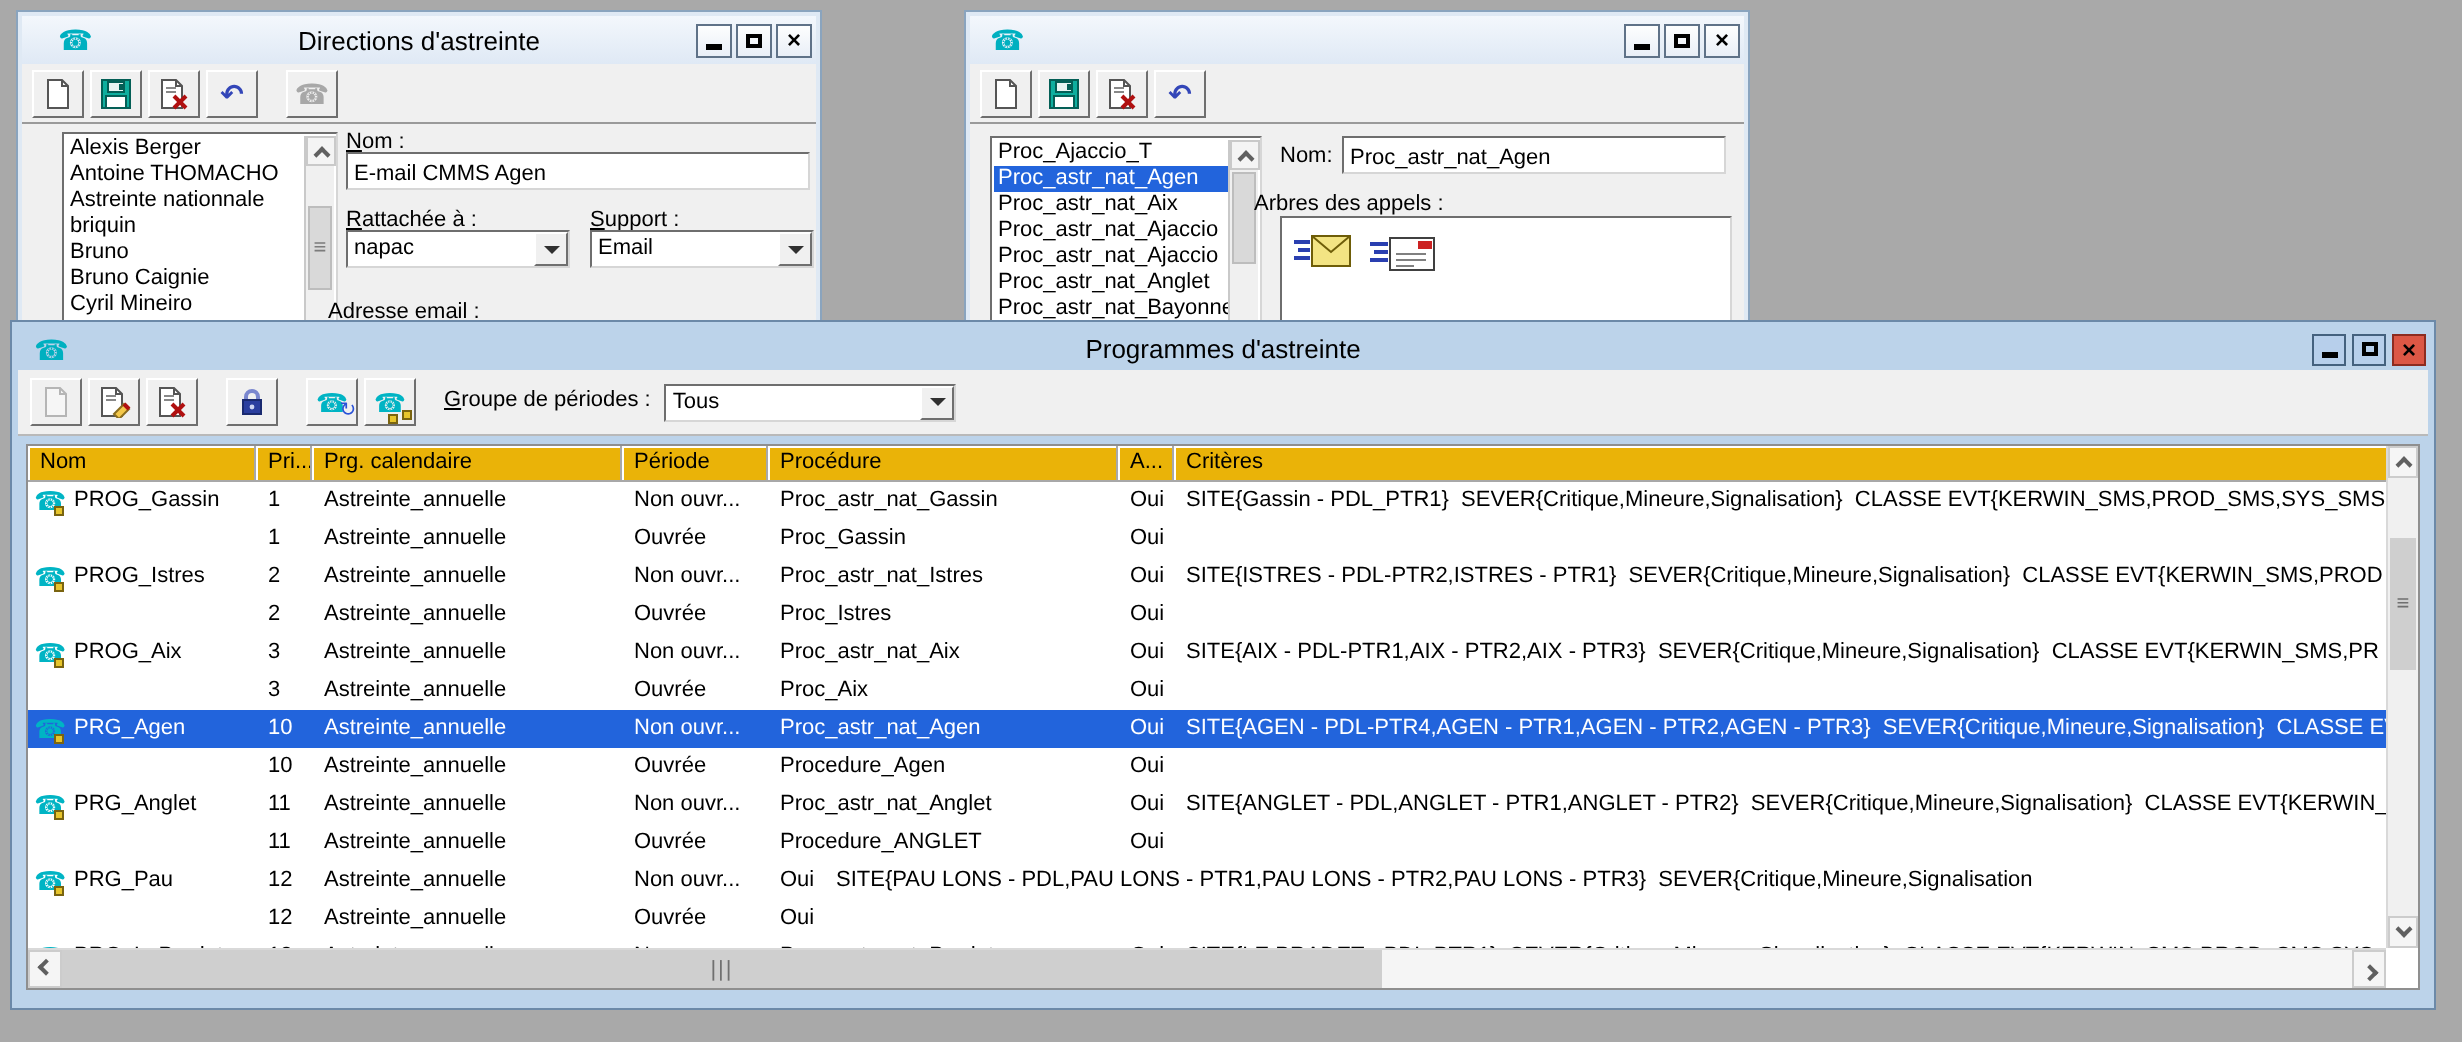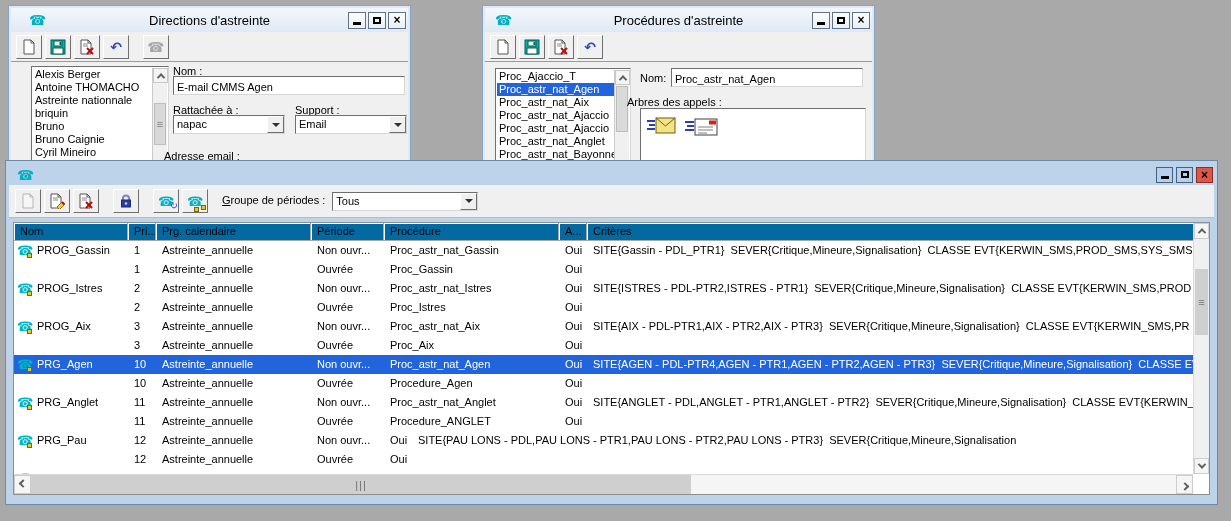--- a/index.html
+++ b/index.html
@@ -73,21 +73,21 @@
          display:flex; align-items:center; justify-content:center; margin-left:3px; }
   .wb3.close { background:#dc5745; border-color:#8d2c20; }
   #tb3btns { margin-left:auto; display:flex; padding-right:1px; z-index:1; }
   .toolbar3 { height:33px; background:#f0f0f0; border-bottom:1px solid #b9b9b9;
               display:flex; align-items:center; padding-left:6px; gap:3px; }
   
   #tablewrap { position:absolute; left:7px; right:7px; top:61px; bottom:9px;
                background:#fff; border:1px solid #8f8f8f; overflow:hidden; }
   #thead { position:absolute; left:0; right:16px; top:0; height:18px; display:flex;
            background:#f0f0f0; overflow:hidden; }
-  .hc { height:18px; line-height:17px; padding-left:6px; background:#0369a1; flex:0 0 auto;
+  .hc { height:18px; line-height:17px; padding-left:6px; background:#eab308; flex:0 0 auto;
         border-right:1px solid #a8a8a8; border-bottom:1px solid #a8a8a8;
         box-shadow:inset 1px 1px 0 #ffffff; white-space:nowrap; overflow:hidden; }
   #tbody { position:absolute; left:0; right:16px; top:18px; bottom:20px; overflow:hidden; background:#fff; }
   .trow { height:19px; display:flex; align-items:center; white-space:nowrap; }
   .trow.sel { background:#2264dc; color:#fff; }
   .tc { flex:0 0 auto; overflow:hidden; white-space:pre; padding-left:6px; height:19px; line-height:19px; }
   .tc.nomc { padding-left:3px; display:flex; align-items:center; gap:4px; }
   .rphone { position:relative; font-size:13px; color:#00b4c4; line-height:13px; width:16px; flex:0 0 auto;}
   .gearbadge { position:absolute; right:1px; bottom:-1px; width:5px; height:5px;
                background:#e7c52c; border:1px solid #7a6410; }
@@ -199,21 +199,20 @@
           <span class="tri"></span>
         </span>
     </div>
     <span class="lbl" style="position:absolute;left:153px;top:88px;">Adresse email :</span>
   </div>
 </div>
 
 <div class="win win12" id="win2" style="left:482px;top:5px;width:393px;height:157px;">
   <div class="tb12">
     <span class="tbicon" style="margin-left:10px;">☎</span>
-    <span class="title">Procédures d'astreinte</span>
     <span class="wbtns">
       <span class="wb">
           <span class="g-min"></span>
         </span>
       <span class="wb">
           <span class="g-max"></span>
         </span>
       <span class="wb">
           <span class="g-x">×</span>
         </span>
@@ -289,20 +288,21 @@
         <line x1="13" y1="13" x2="28" y2="13" stroke="#808080"></line>
         <line x1="13" y1="16" x2="22" y2="16" stroke="#808080"></line>
       </svg>
     </div>
   </div>
 </div>
 
 <div class="win" id="win3">
   <div class="tb3">
     <span class="tbicon">☎</span>
+    <span class="title">Programmes d'astreinte</span>
     <span id="tb3btns">
       <span class="wb3">
           <span class="g-min"></span>
         </span>
       <span class="wb3">
           <span class="g-max"></span>
         </span>
       <span class="wb3 close">
           <span class="g-x">×</span>
         </span>

